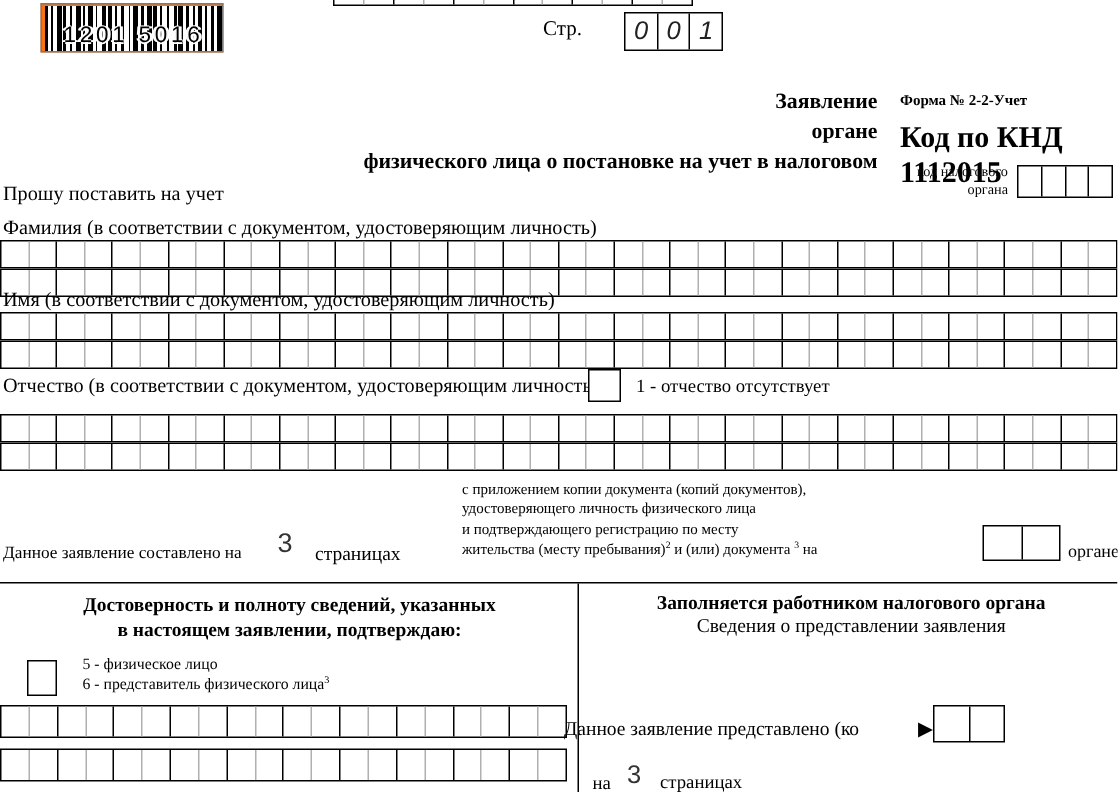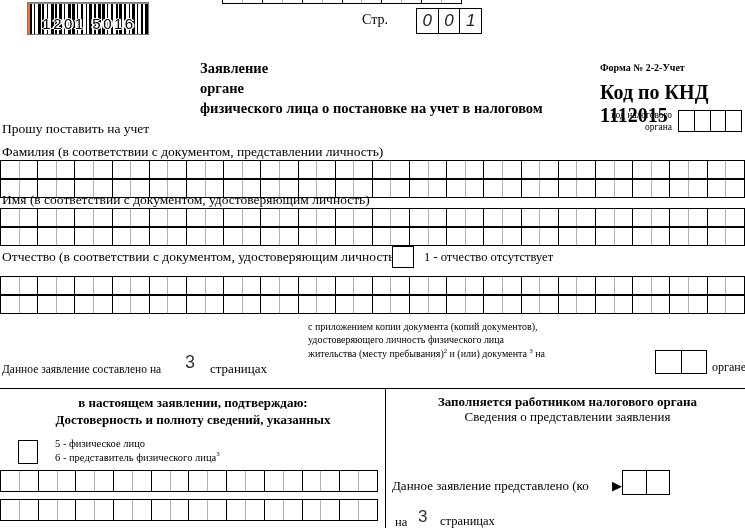--- a/index.html
+++ b/index.html
@@ -90,21 +90,21 @@
   #page-cells > i {
     font-family: "Liberation Sans", "DejaVu Sans", sans-serif;
     font-size: 17px;
     text-align: center;
     line-height: 24px;
     color: #222;
   }
 
   #title {
     left: 200px; top: 58px; width: 385px;
-    text-align: left;
+    text-align: right;
     font-weight: bold;
     font-size: 14.5px;
     line-height: 1.38;
   }
   #form-no  { left: 600px; top: 62px; font-weight: bold; font-size: 10px; }
   #knd-code { left: 600px; top: 81px; font-weight: bold; font-size: 20px; }
   #nalog-label {
     left: 600px; top: 110px; width: 72px;
     text-align: right; font-size: 9.5px; line-height: 1.25;
   }
@@ -167,21 +167,21 @@
   #left-r2 { top: 499px; }
 
   #right-title1 {
     left: 395px; top: 394px; width: 345px;
     text-align: center; font-weight: bold; font-size: 13px;
   }
   #right-title2 {
     left: 395px; top: 409px; width: 345px;
     text-align: center; font-size: 13px;
   }
-  #submitted-label { left: 392px; top: 478px; font-size: 13px; }
+  #submitted-label { left: 376px; top: 478px; font-size: 13px; }
   #submitted-arrow {
     left: 612px; top: 478px; font-size: 13px; color: #000;
   }
   #submitted-cells { left: 622px; top: 470px; width: 48px; height: 25px; }
   #on-word   { left: 395px; top: 515px; font-size: 12.5px; }
   #on-pages  { left: 418px; top: 507px; font-family:"Liberation Sans","DejaVu Sans",sans-serif; font-size: 17px; color:#333; }
   #on-word2  { left: 440px; top: 514px; font-size: 12.5px; }
 
   sup { font-size: 0.65em; vertical-align: super; }
 </style>
@@ -228,21 +228,21 @@
 <div class="abs" id="nalog-label">код налогового органа</div>
 <div class="abs cellrow" id="nalog-cells">
   <i></i>
   <i></i>
   <i></i>
   <i></i>
 </div>
 
 <div class="abs lbl" id="ask-label">Прошу поставить на учет</div>
 
-<div class="abs lbl" id="fam-label">Фамилия (в соответствии с документом, представлении личность)</div>
+<div class="abs lbl" id="fam-label">Фамилия (в соответствии с документом, удостоверяющим личность)</div>
 <div class="abs cellrow light fullrow" id="fam-r1">
   <i></i>
     <i></i>
     <i></i>
     <i></i>
     <i></i>
   <i></i>
     <i></i>
     <i></i>
     <i></i>
@@ -495,37 +495,38 @@
     <i></i>
 </div>
 
 <div class="abs" id="made-on">Данное заявление составлено на</div>
 <div class="abs" id="made-pages">3</div>
 <div class="abs" id="made-word">страницах</div>
 
 <div class="abs" id="attach-text">
   <div>с приложением копии документа (копий документов),</div>
   <div>удостоверяющего личность физического лица</div>
+  <div>и подтверждающего регистрацию по месту</div>
   <div>
     <span>жительства (месту пребывания)</span><sup>2</sup><span> и (или) документа </span><sup>3</sup><span> на</span>
   </div>
 </div>
 
 <div class="abs cellrow" id="sheets-cells">
   <i></i>
   <i></i>
 </div>
 <div class="abs" id="sheets-word">органе</div>
 
 <div class="abs" id="divider-h"></div>
 <div class="abs" id="divider-v"></div>
 
 <div class="abs" id="left-title">
+  <div>Достоверность и полноту сведений, указанных</div>
   <div>в настоящем заявлении, подтверждаю:</div>
-  <div>Достоверность и полноту сведений, указанных</div>
 </div>
 <div class="abs" id="confirm-box"></div>
 <div class="abs" id="opt5">5 - физическое лицо</div>
 <div class="abs" id="opt6">
   <span>6 - представитель физического лица</span><sup>3</sup>
 </div>
 
 <div class="abs cellrow light leftrow" id="left-r1">
   <i></i>
     <i></i>

